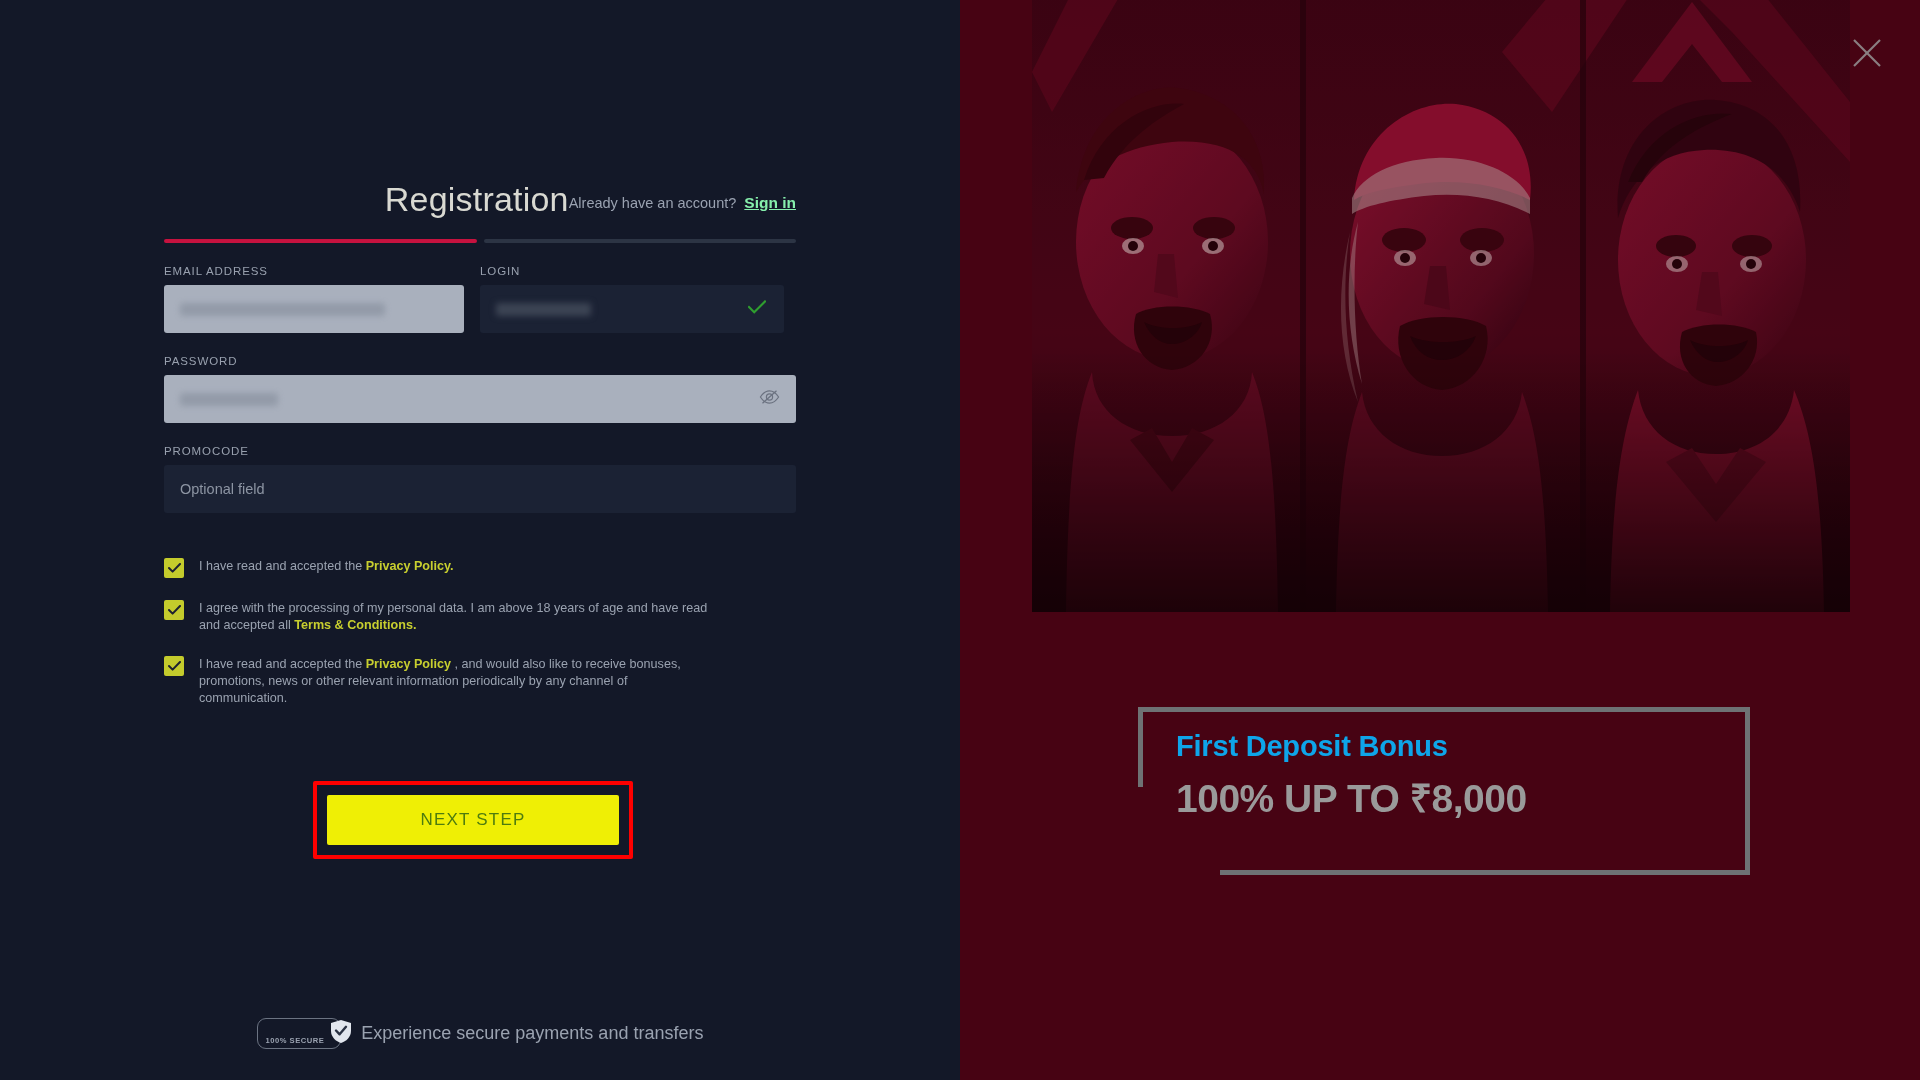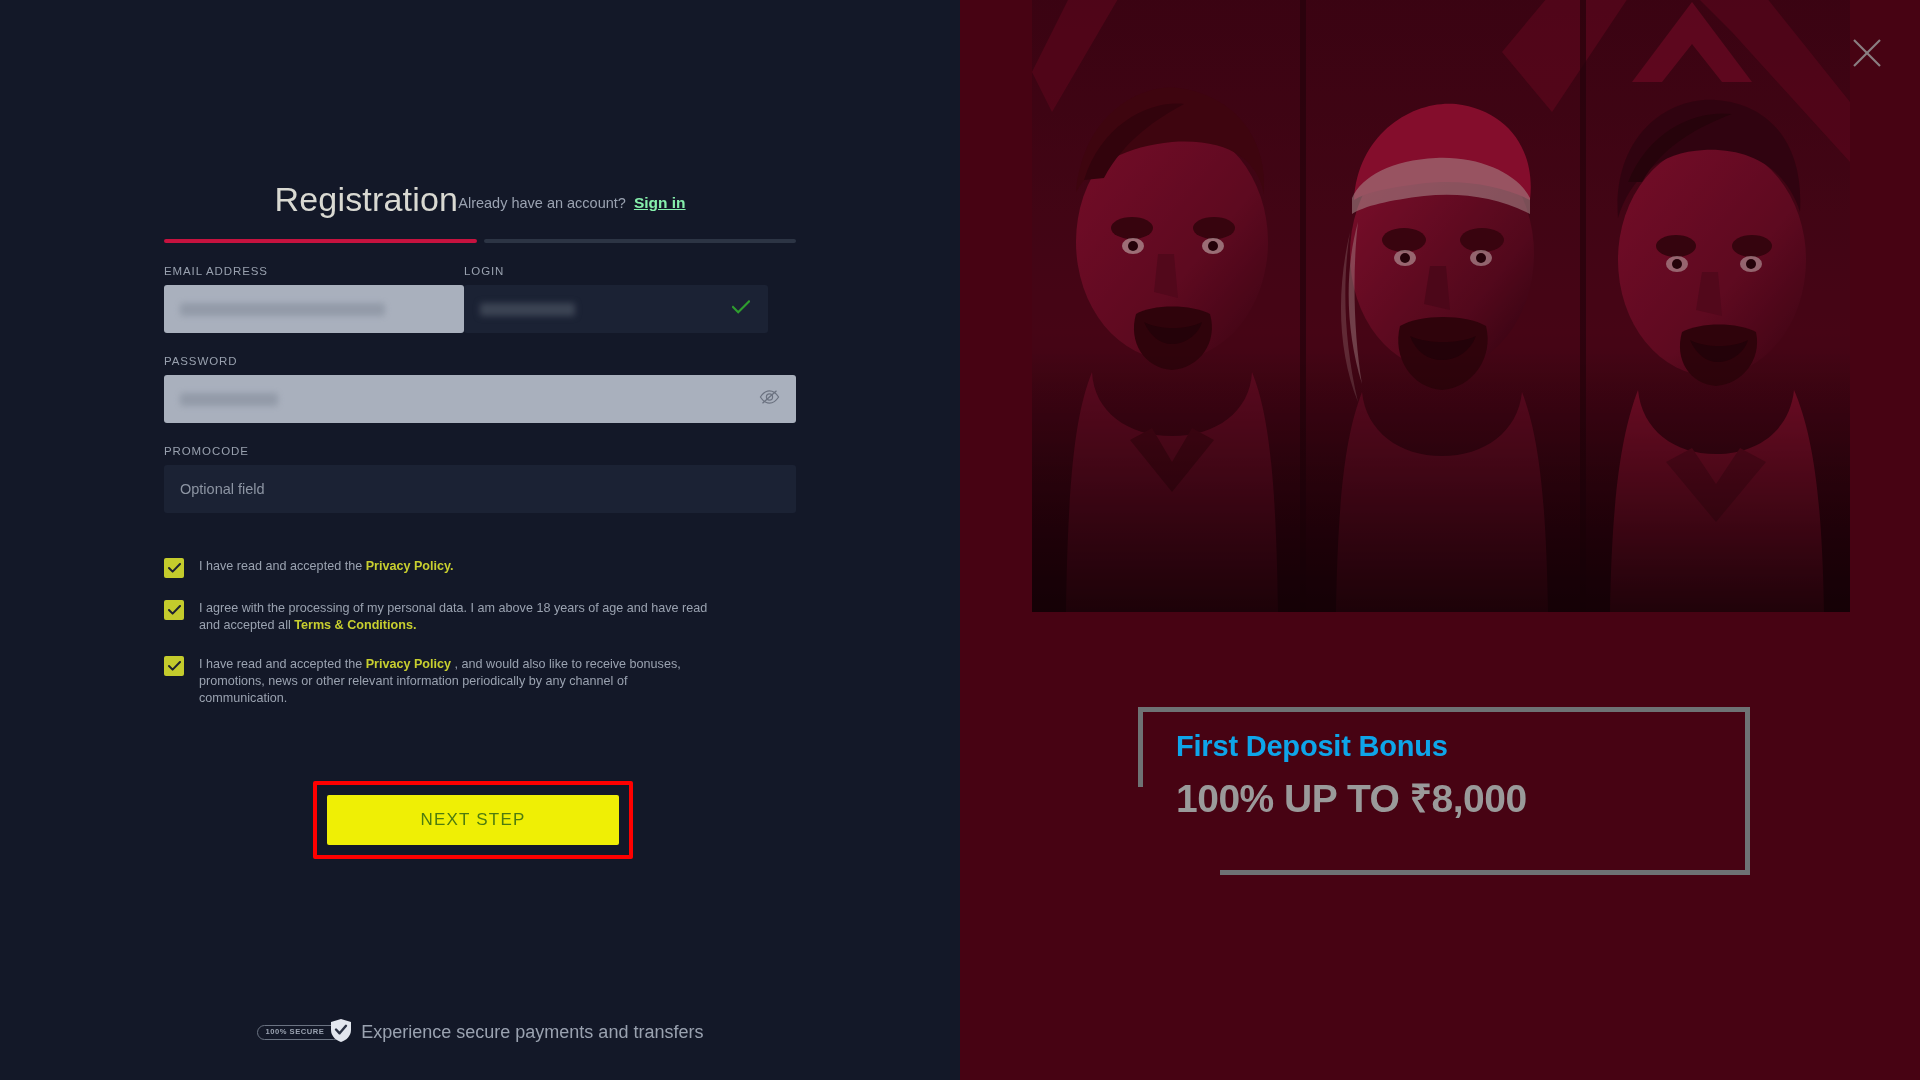--- a/index.html
+++ b/index.html
@@ -16,21 +16,21 @@
     position: absolute; left: 0; top: 0;
     width: 960px; height: 1080px;
     background: #131828;
   }
   #form-wrap {
     position: absolute;
     left: 164px; top: 160px;
     width: 632px;
   }
   #header-row {
-    display: flex; align-items: flex-end; justify-content: center;
+    display: flex; align-items: flex-end; justify-content: flex-end;
     height: 56px;
   }
   #page-title {
     font-size: 34px; font-weight: 400; color: #d9d9d2;
     letter-spacing: .2px; line-height: 1;
   }
   #signin-wrap {
     font-size: 14.5px; color: #9aa2b1; padding-bottom: 4px;
   }
   #signin-link {
@@ -64,21 +64,21 @@
     filter: blur(3.2px);
     opacity: .85;
   }
   .blur-bar.dark { background: #3c4454; filter: blur(3.4px); opacity: 1; }
   .placeholder { font-size: 14.5px; color: #8d95a3; }
 
   #row-email-login {
     display: flex; margin-top: 22px;
   }
   #col-email { width: 300px; }
-  #col-login { width: 304px; }
+  #col-login { width: 304px; margin-left: 16px; }
   #row-password { margin-top: 22px; }
   #row-promocode { margin-top: 22px; }
 
   .eye-icon { position: absolute; right: 16px; top: 50%; transform: translateY(-50%); opacity:.65; }
   .check-icon { position: absolute; right: 18px; top: 50%; transform: translateY(-50%); }
 
   
   #consents { margin-top: 44px; }
   .consent-row { display: flex; align-items: flex-start; margin-bottom: 21px; }
   .cbox {
@@ -115,21 +115,21 @@
     position: absolute; left: 0; top: 1018px; width: 960px;
     display: flex; align-items: center; justify-content: center;
     gap: 9px;
   }
   #secure-badge {
     display: flex; align-items: center; position: relative;
   }
   #secure-pill {
     border: 1.4px solid #6b7382; border-radius: 9px;
     font-size: 7.6px; letter-spacing: .5px; font-weight: 700;
-    color: #9aa2b0; padding: 1px 16px 3px 8px;
+    color: #9aa2b0; padding: 17px 16px 3px 8px;
   }
   #shield { margin-left: -11px; }
   #footer-text { font-size: 18px; color: #9aa2b0; }
 
   
   #right-panel {
     position: absolute; left: 960px; top: 0;
     width: 960px; height: 1080px;
     background: #470313;
     overflow: hidden;

